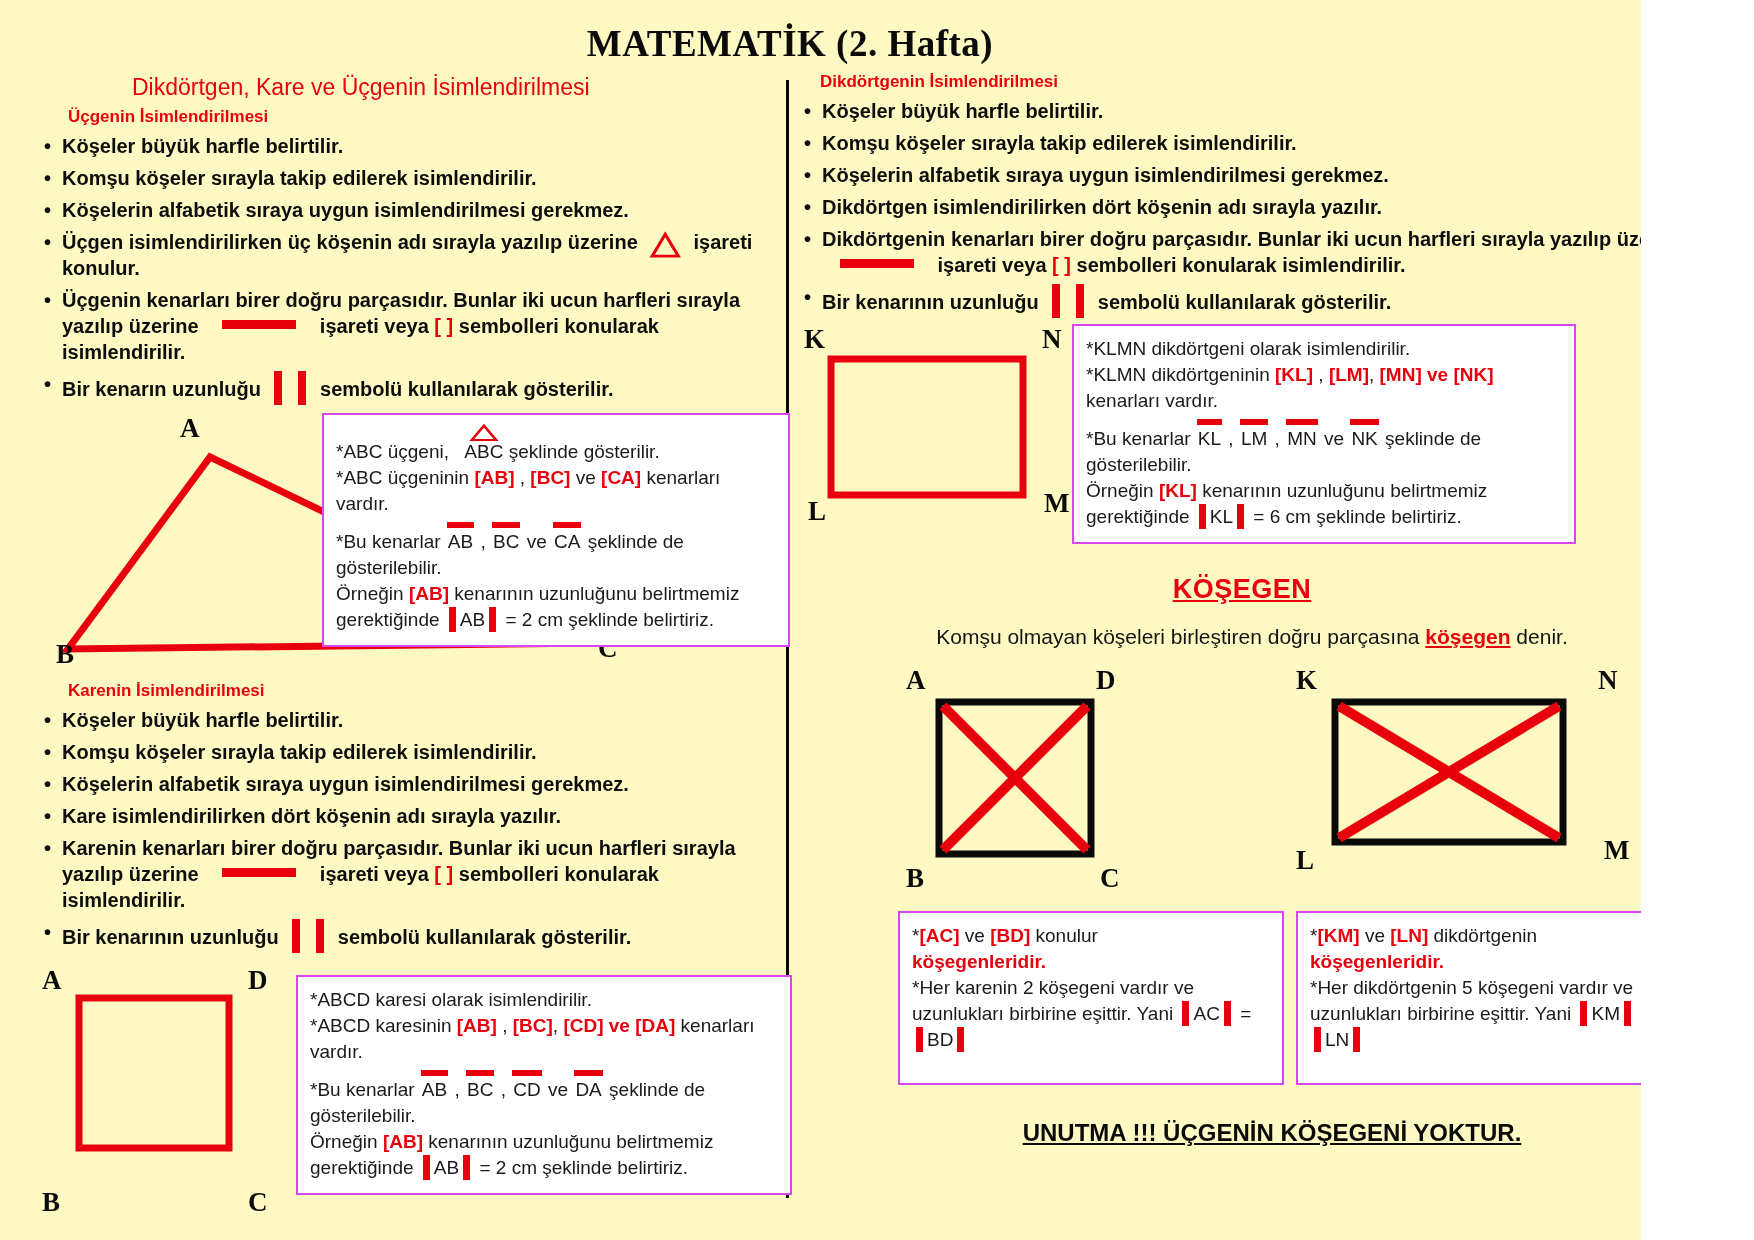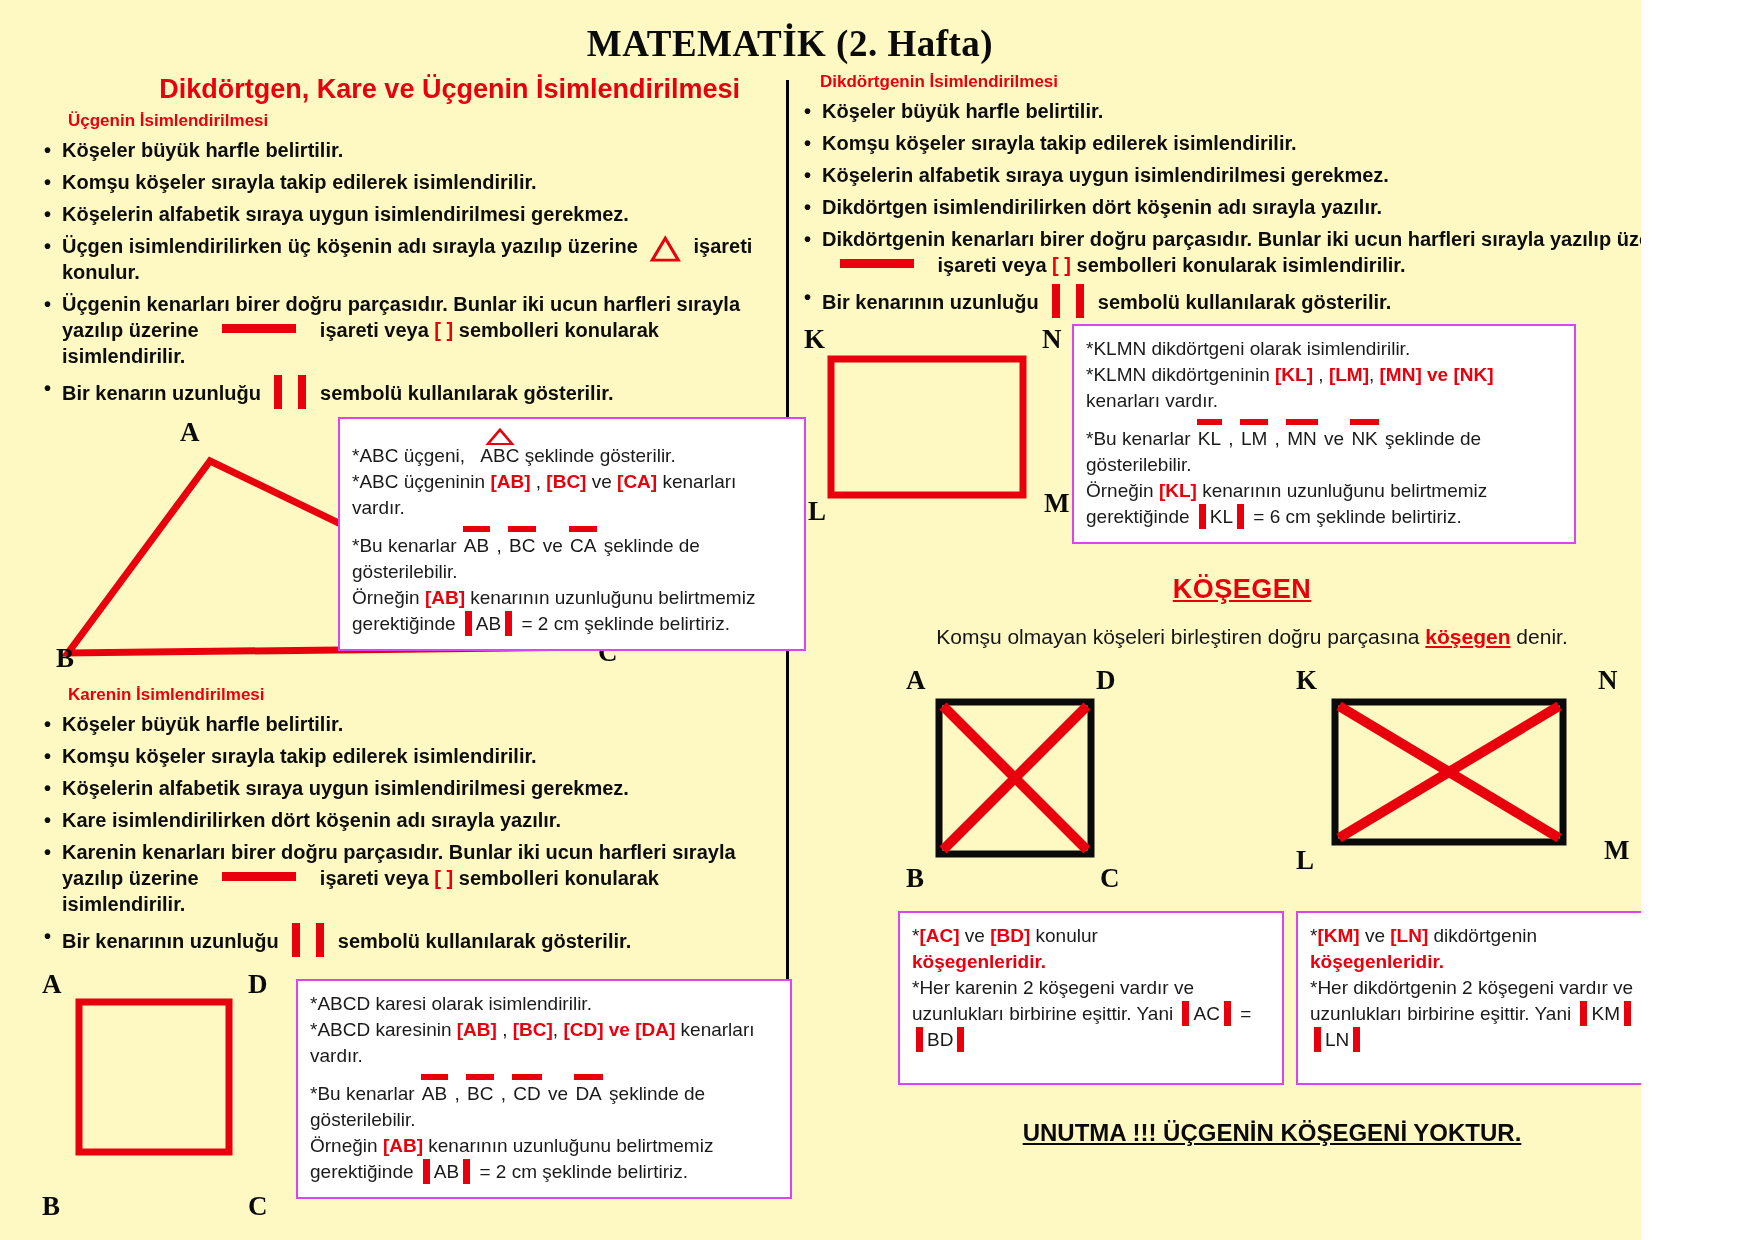--- a/index.html
+++ b/index.html
@@ -7,40 +7,40 @@
   .page{position:relative;width:1641px;height:1240px;background:#fef9c3;overflow:hidden;}
 
   .title{position:absolute;top:22px;left:0;width:1580px;text-align:center;
          font-family:"Liberation Serif", serif;font-weight:bold;font-size:37px;letter-spacing:.5px;color:#0b0b0b;}
   .divider{position:absolute;left:786px;top:80px;width:3px;height:1118px;background:#000;}
 
   .col{position:absolute;}
   .col-left{left:42px;top:74px;width:738px;}
   .col-right{left:802px;top:70px;width:936px;}
 
-  .main-heading{color:#e8000d;font-weight:bold;font-size:27px;text-align:right;margin:0 40px 6px 90px;}
+  .main-heading{color:#e8000d;font-weight:normal;font-size:23px;text-align:left;margin:0 40px 6px 90px;}
   .sub-heading{color:#e8000d;font-weight:bold;font-size:17px;margin:2px 0 6px 26px;}
   .col-right .sub-heading{margin-left:18px;}
 
   .bullet{position:relative;padding-left:20px;font-weight:bold;font-size:20px;line-height:26px;margin:6px 0;color:#0d0d0d;}
   .bullet::before{content:"\2022";position:absolute;left:2px;top:0;}
 
   .fig-row{position:relative;}
   #fig-row-triangle{height:268px;}
   #fig-row-square{height:292px;margin-top:4px;}
   #fig-row-rect{height:224px;}
   #fig-row-diag{height:242px;margin-top:14px;}
   #boxes-row{position:relative;height:186px;margin-top:4px;}
 
   .vlabel{position:absolute;font-family:"Liberation Serif", serif;font-weight:bold;font-size:27px;color:#0b0b0b;}
   .figsvg{position:absolute;}
 
   .info-box{position:absolute;border:2px solid #d946ef;background:#fff;padding:10px 12px 12px 12px;
             font-size:19px;line-height:26px;color:#1a1a1a;}
-  #box-triangle{left:296px;top:2px;width:440px;min-height:202px;}
+  #box-triangle{left:280px;top:2px;width:440px;min-height:202px;}
   #box-square{left:254px;top:16px;width:468px;}
   #box-rect{left:270px;top:0;width:476px;}
   #box-diag-square{left:96px;top:0;width:358px;min-height:148px;}
   #box-diag-rect{left:494px;top:0;width:358px;min-height:148px;}
   .box-line{margin:0;}
   .box-line.pad-tri{padding-top:14px;}
   .box-line.ovl-top{margin-top:12px;}
 
   .diag-group{position:absolute;top:0;}
   #diag-square-group{left:96px;width:250px;height:240px;}
@@ -202,21 +202,21 @@
 
     <div id="boxes-row">
       <div class="info-box" id="box-diag-square">
         <div class="box-line"><span>*</span><span class="seg-red">[AC]</span><span> ve  </span><span class="seg-red">[BD]</span><span> konulur</span></div>
         <div class="box-line"><span class="seg-red">köşegenleridir.</span></div>
         <div class="box-line"><span>*Her karenin 2 köşegeni vardır ve uzunlukları birbirine eşittir.  Yani </span><span class="seg-bar"></span><span>AC</span><span class="seg-bar"></span><span> = </span><span class="seg-bar"></span><span>BD</span><span class="seg-bar"></span></div>
       </div>
       <div class="info-box" id="box-diag-rect">
         <div class="box-line"><span>*</span><span class="seg-red">[KM]</span><span> ve  </span><span class="seg-red">[LN]</span><span> dikdörtgenin</span></div>
         <div class="box-line"><span class="seg-red">köşegenleridir.</span></div>
-        <div class="box-line"><span>*Her dikdörtgenin 2 köşegeni vardır ve uzunlukları birbirine eşittir.  Yani </span><span class="seg-bar"></span><span>KM</span><span class="seg-bar"></span><span> = </span><span class="seg-bar"></span><span>LN</span><span class="seg-bar"></span></div>
+        <div class="box-line"><span>*Her dikdörtgenin 5 köşegeni vardır ve uzunlukları birbirine eşittir.  Yani </span><span class="seg-bar"></span><span>KM</span><span class="seg-bar"></span><span> = </span><span class="seg-bar"></span><span>LN</span><span class="seg-bar"></span></div>
       </div>
     </div>
 
     <div class="footer-note">UNUTMA !!! ÜÇGENİN KÖŞEGENİ YOKTUR.</div>
 
   </div>
 
 </div>
 
 </body></html>

